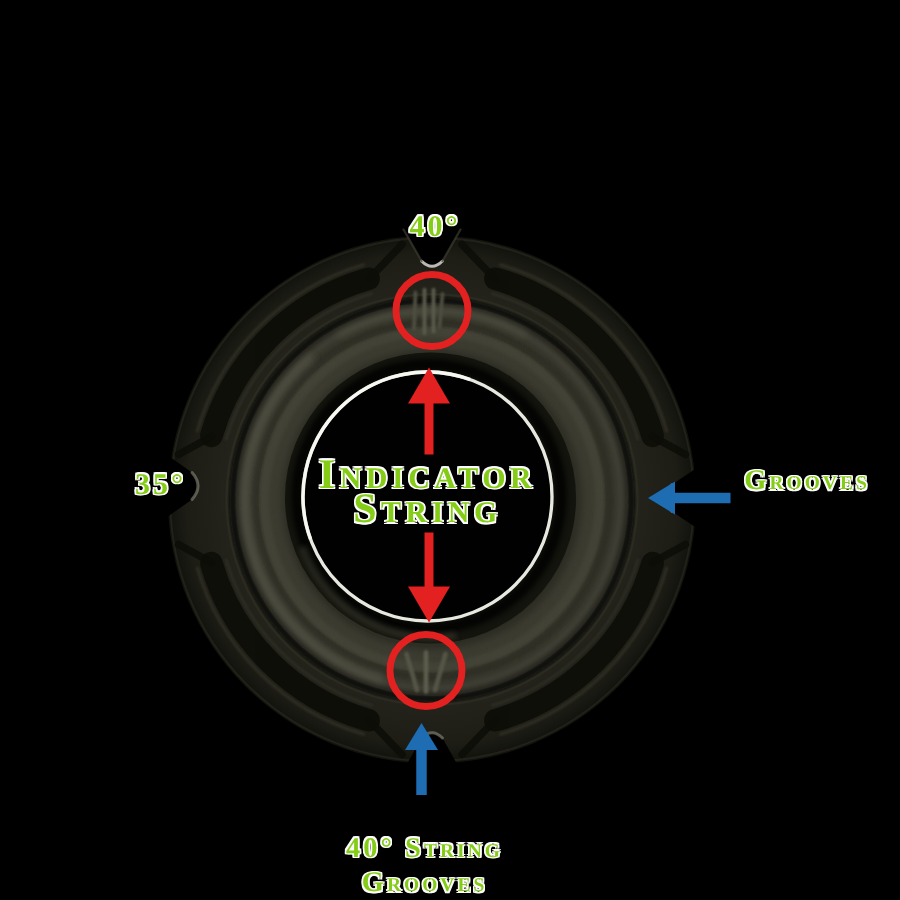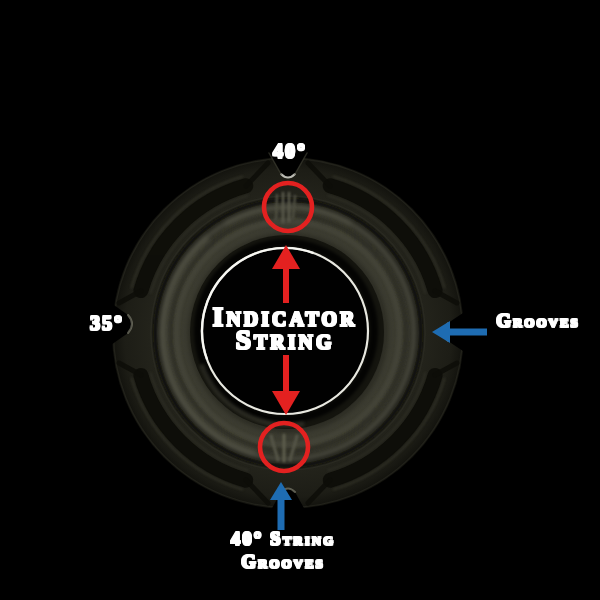--- a/index.html
+++ b/index.html
@@ -1,29 +1,29 @@
 <!DOCTYPE html>
 <html><head>
 <meta charset="utf-8">
 <style>
   html,body{margin:0;padding:0;background:#000;}
   #stage{position:relative;width:600px;height:600px;background:#000;overflow:hidden;
          font-family:"Liberation Serif","DejaVu Serif",serif;}
   #ring-svg{position:absolute;left:0;top:0;}
-  .lbl{position:absolute;color:#ffffff;font-weight:700;font-variant:small-caps;
+  .lbl{position:absolute;color:#84cc16;font-weight:700;font-variant:small-caps;
        text-align:center;transform:translateX(-50%);white-space:nowrap;
        text-shadow:-1px -1px 0 #fff,1px -1px 0 #fff,-1px 1px 0 #fff,1px 1px 0 #fff,
                    0 -1px 0 #fff,0 1px 0 #fff,-1px 0 0 #fff,1px 0 0 #fff;}
   .lbl-small{font-size:20px;letter-spacing:2px;}
   .lbl-center{left:285px;top:305px;font-size:28px;line-height:23px;letter-spacing:3px;}
   .lbl-side{font-size:19px;letter-spacing:2px;line-height:26px;}
   .lbl-top{left:290px;top:140px;}
   .lbl-left{left:107px;top:312px;text-align:right;}
   .lbl-right{left:538px;top:308px;}
-  .lbl-bottom{left:283px;top:527px;line-height:23px;}
+  .lbl-bottom{left:283px;top:554px;line-height:23px;}
 </style>
 </head>
 <body>
 
 <div id="stage">
 
   <svg id="ring-svg" width="600" height="600" viewBox="0 0 600 600">
     <defs>
       <radialGradient id="gBody" cx="0.5" cy="0.5" r="0.5">
         <stop offset="0" stop-color="#2e2e25"></stop>

